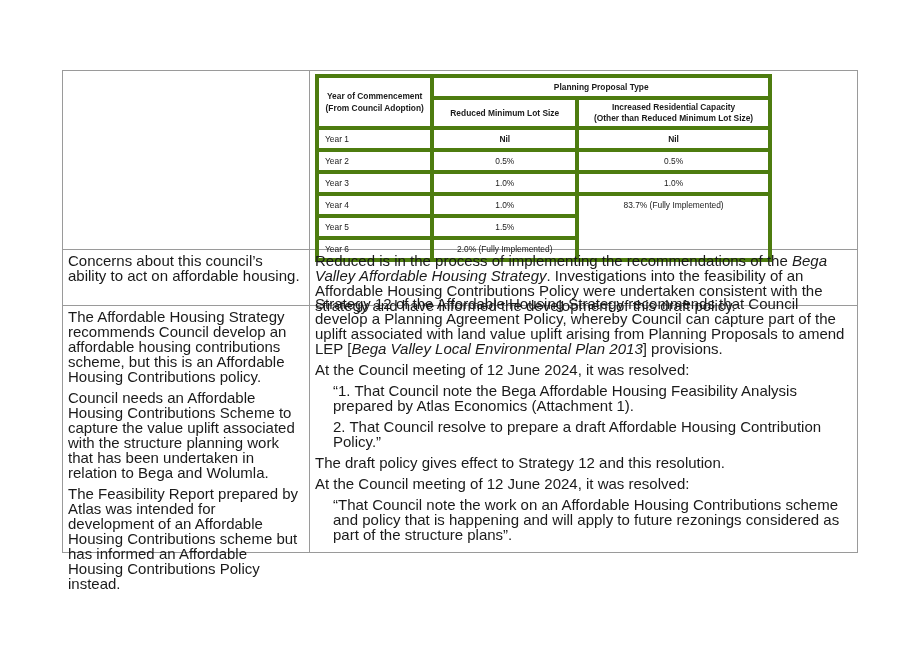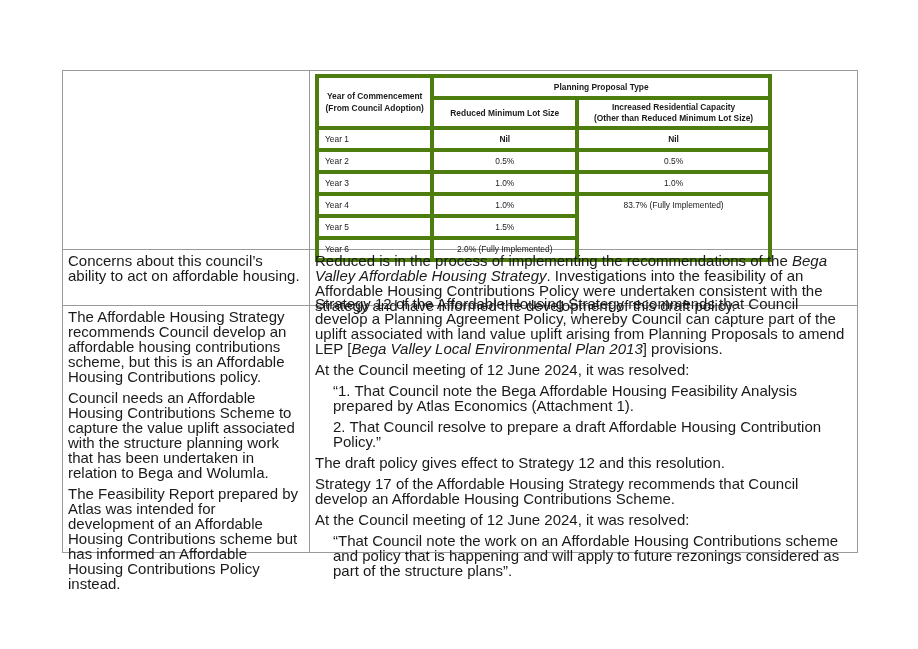--- a/index.html
+++ b/index.html
@@ -98,16 +98,15 @@
   <p>The Affordable Housing Strategy recommends Council develop an affordable housing contributions scheme, but this is an Affordable Housing Contributions policy.</p>
   <p>Council needs an Affordable Housing Contributions Scheme to capture the value uplift associated with the structure planning work that has been undertaken in relation to Bega and Wolumla.</p>
   <p>The Feasibility Report prepared by Atlas was intended for development of an Affordable Housing Contributions scheme but has informed an Affordable Housing Contributions Policy instead.</p>
 </div>
 <div class="cell" style="left:315px; top:296px; width:538px;">
   <p><span>Strategy 12 of the Affordable Housing Strategy recommends that Council develop a Planning Agreement Policy, whereby Council can capture part of the uplift associated with land value uplift arising from Planning Proposals to amend LEP [</span><em>Bega Valley Local Environmental Plan 2013</em><span>] provisions.</span></p>
   <p>At the Council meeting of 12 June 2024, it was resolved:</p>
   <p class="ind">“1.  That Council note the Bega Affordable Housing Feasibility Analysis prepared by Atlas Economics (Attachment 1).</p>
   <p class="ind">2.  That Council resolve to prepare a draft Affordable Housing Contribution Policy.”</p>
   <p>The draft policy gives effect to Strategy 12 and this resolution.</p>
-  <p>Strategy 17 of the Affordable Housing Strategy recommends that Council develop an Affordable Housing Contributions Scheme.</p>
   <p>At the Council meeting of 12 June 2024, it was resolved:</p>
   <p class="ind">“That Council note the work on an Affordable Housing Contributions scheme and policy that is happening and will apply to future rezonings considered as part of the structure plans”.</p>
 </div>
 
 </body></html>

